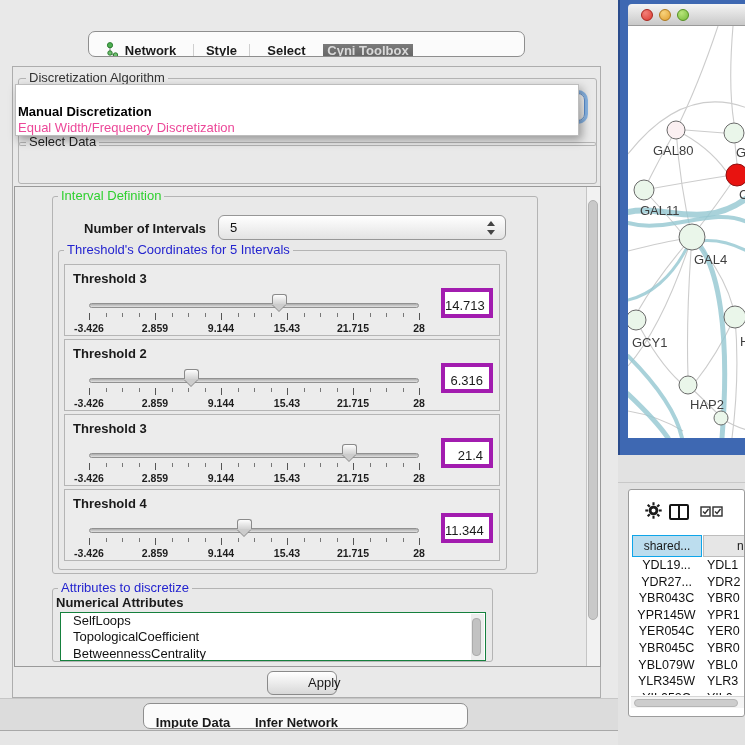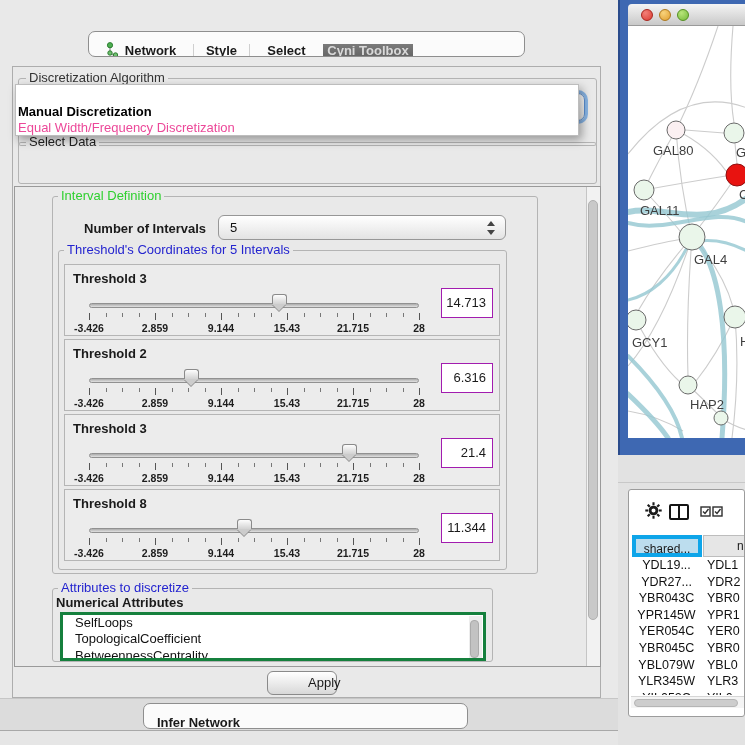--- a/index.html
+++ b/index.html
@@ -76,27 +76,27 @@
   .thumb{position:absolute;top:29px;width:15px;height:10px;border:1px solid #8a8a8a;border-bottom:none;
      border-radius:3px 3px 0 0;background:linear-gradient(#fdfdfd,#d2d2d2);box-sizing:border-box;}
   .thumb:after{content:"";position:absolute;top:9px;left:-1px;width:0;height:0;
      border-left:7.5px solid transparent;border-right:7.5px solid transparent;border-top:7px solid #cccccc;
      filter:drop-shadow(0 1px 0 #8a8a8a);}
   .ticks{position:absolute;left:0;top:48px;width:100%;height:22px;}
   .ticks span.tk{position:absolute;top:0;width:1px;background:#555;}
   .ticks span.major{height:7px;}
   .ticks span.minor{height:4px;background:#777;}
   .ticklab{position:absolute;top:9px;transform:translateX(-50%);font-size:10.5px;font-weight:bold;color:#1d1d1d;white-space:nowrap;}
-  .vbox{position:absolute;left:376px;top:23px;width:52px;height:30px;background:#fff;border:1px solid #a21caf;
+  .vbox{position:absolute;left:376px;top:23px;width:52px;height:30px;background:#fff;border:4px solid #a21caf;
      box-sizing:border-box;text-align:right;line-height:28px;padding-right:6px;font-size:13px;}
 
   #attr-group{left:52px;top:588px;width:441px;height:74px;}
   #attr-label{left:58px;top:581px;color:#2424cf;}
   #attr-sublabel{left:56px;top:595px;font-weight:bold;}
-  #attr-list{left:60px;top:612px;width:426px;height:49px;background:#fff;border:3px solid #15803d;box-sizing:border-box;overflow:hidden;}
+  #attr-list{left:60px;top:612px;width:426px;height:49px;background:#fff;border:1px solid #15803d;box-sizing:border-box;overflow:hidden;}
   .attr-item{padding-left:12px;line-height:16.3px;font-size:13px;color:#111;white-space:nowrap;}
   #attr-vtrack{position:absolute;right:1px;top:1px;width:13px;height:46px;background:#ededed;}
   #attr-vthumb{position:absolute;right:3px;top:4px;width:9px;height:38px;background:#c2c2c2;border:1px solid #ababab;border-radius:4px;box-sizing:border-box;}
 
   #apply-btn{left:267px;top:671px;width:70px;height:24px;border-radius:6px;text-align:center;line-height:22px;
      background:linear-gradient(#ffffff,#d8d8d8);border:1px solid #8a8a8a;box-sizing:border-box;font-size:13px;padding-left:40px;}
 
   #bottom-strip{left:0;top:698px;width:620px;height:33px;background:#dcdcdc;border-top:1px solid #c6c6c6;border-bottom:1px solid #a8a8a8;box-sizing:border-box;}
   #below-strip{left:0;top:731px;width:620px;height:14px;background:#e6e6e6;}
 
@@ -111,21 +111,21 @@
   #light-green{left:49px;background:radial-gradient(circle at 35% 30%,#b8e57a,#74ba3a);border:1px solid #539020;}
   #net-canvas{left:8px;top:26px;width:119px;height:412px;background:#fff;overflow:hidden;}
   #tablepanel-bar{left:0;top:455px;width:127px;height:28px;border-bottom:1px solid #c8c8c8;box-sizing:border-box;}
 
   #table-box{left:10px;top:489px;width:117px;height:228px;background:#fff;border:1px solid #9c9c9c;border-radius:3px;box-sizing:border-box;overflow:hidden;}
   #tp-gear{left:16px;top:12px;}
   #tp-cols{left:40px;top:14px;width:20px;height:16px;border:2px solid #141414;border-radius:2px;box-sizing:border-box;}
   #tp-cols:after{content:"";position:absolute;left:7px;top:0;width:2px;height:12px;background:#141414;}
   #tp-checks{left:71px;top:16px;display:flex;gap:1px;}
   .hdr-cell{position:absolute;top:45px;height:22px;font-size:12px;box-sizing:border-box;line-height:21px;}
-  #hdr-1{left:3px;width:70px;background:#bcddee;border:4px solid #0ea5e9;text-align:center;}
+  #hdr-1{left:3px;width:70px;background:#bcddee;border:1px solid #0ea5e9;text-align:center;}
   #hdr-2{left:74px;width:58px;background:#e6e6e6;border:1px solid #bdbdbd;padding-left:33px;}
   #tp-rows{left:2px;top:68px;width:115px;height:137px;overflow:hidden;}
   .tp-row{position:absolute;left:0;width:115px;height:16.6px;font-size:12.5px;color:#111;}
   .tp-c1{position:absolute;left:0;width:71px;text-align:center;}
   .tp-c2{position:absolute;left:76px;white-space:nowrap;}
   #tp-hscroll{left:2px;top:206px;width:114px;height:12px;background:#f4f4f4;border-top:1px solid #d6d6d6;box-sizing:border-box;}
   #tp-hthumb{position:absolute;left:3px;top:2px;width:104px;height:8px;background:#cdcdcd;border:1px solid #b5b5b5;border-radius:4px;box-sizing:border-box;}
 </style>
 </head>
 <body>
@@ -283,21 +283,21 @@
           <span class="ticklab" style="left: 24px;">-3.426</span>
           <span class="ticklab" style="left: 90px;">2.859</span>
           <span class="ticklab" style="left: 156px;">9.144</span>
           <span class="ticklab" style="left: 222px;">15.43</span>
           <span class="ticklab" style="left: 288px;">21.715</span>
           <span class="ticklab" style="left: 354px;">28</span>
         </div>
         <div class="vbox">21.4</div>
       </div>
       <div class="tbox" style="top: 225px;">
-        <div class="tlabel">Threshold 8</div>
+        <div class="tlabel">Threshold 4</div>
         <div class="track"></div>
         <div class="thumb" style="left: 171.598px;"></div>
         <div class="ticks">
           <span class="tk major" style="left: 24px;"></span>
           <span class="tk minor" style="left: 40.5px;"></span>
           <span class="tk minor" style="left: 57px;"></span>
           <span class="tk minor" style="left: 73.5px;"></span>
           <span class="tk major" style="left: 90px;"></span>
           <span class="tk minor" style="left: 106.5px;"></span>
           <span class="tk minor" style="left: 123px;"></span>
@@ -336,20 +336,23 @@
   <div class="attr-item">SelfLoops</div>
       <div class="attr-item">TopologicalCoefficient</div>
       <div class="attr-item">BetweennessCentrality</div>
     </div>
 
   <div id="apply-btn" class="abs">Apply</div>
 
   <div id="bottom-strip" class="abs"></div>
   <div id="below-strip" class="abs"></div>
   <div id="bottom-tabbar" class="tabbar abs">
+      <div class="tabseg" style="width: 98px;">
+        <span>Impute Data</span>
+      </div>
       <div class="tabseg" style="width: 109px;">
         <span>Infer Network</span>
       </div>
     </div>
 
   <div id="right-col" class="abs">
     <div id="blue-win" class="abs">
       <div id="net-titlebar" class="abs">
         <span id="light-red" class="light"></span>
         <span id="light-yellow" class="light"></span>

